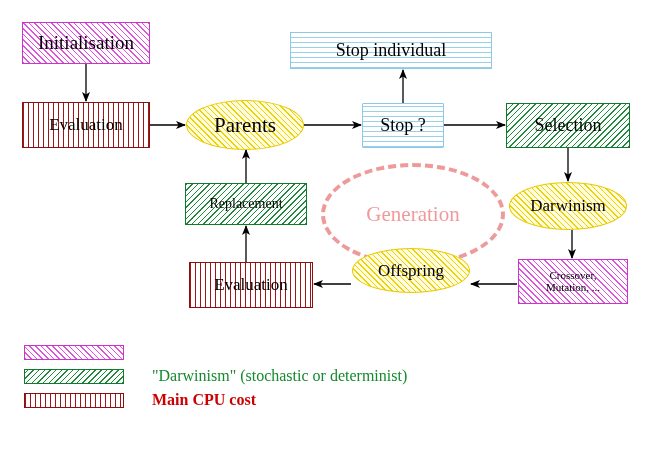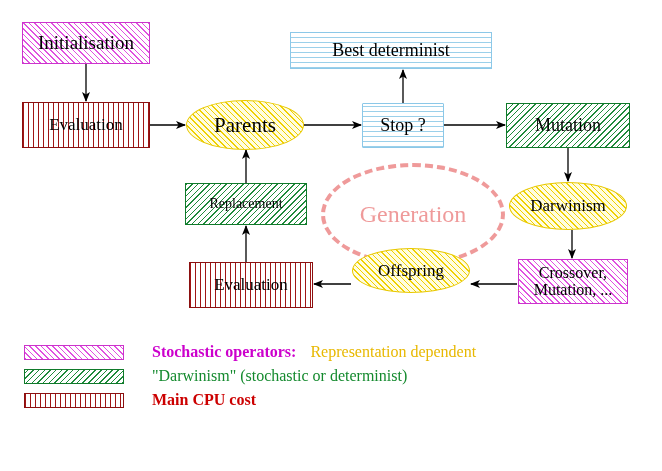--- a/index.html
+++ b/index.html
@@ -126,43 +126,42 @@
     <line x1="444" y1="125" x2="505" y2="125"></line>
     <line x1="568" y1="148" x2="568" y2="181"></line>
     <line x1="572" y1="230" x2="572" y2="258"></line>
     <line x1="517" y1="284" x2="471" y2="284"></line>
     <line x1="351" y1="284" x2="314" y2="284"></line>
     <line x1="246" y1="262" x2="246" y2="226"></line>
     <line x1="246" y1="183" x2="246" y2="150"></line>
   </g>
 </svg>
 
-<div class="generation-ellipse" id="generation-node" style="left: 321px; top: 163px; width: 176px; height: 95px; font-size: 24px; color: rgb(239, 154, 154); border-color: rgb(239, 154, 154);">
+<div class="generation-ellipse" id="generation-node" style="left: 321px; top: 163px; width: 176px; height: 95px; font-size: 21px; color: rgb(239, 154, 154); border-color: rgb(239, 154, 154);">
   <span>Generation</span>
 </div>
 
 <div id="nodes-layer">
     <div class="node hatch-magenta " style="left: 22px; top: 22px; width: 128px; height: 42px; font-size: 19px;"><span>Initialisation</span></div>
     <div class="node hatch-red " style="left: 22px; top: 102px; width: 128px; height: 46px; font-size: 17px;"><span>Evaluation</span></div>
     <div class="node hatch-yellow ellipse" style="left: 186px; top: 100px; width: 118px; height: 50px; font-size: 21px;"><span>Parents</span></div>
-    <div class="node hatch-blue " style="left: 290px; top: 32px; width: 202px; height: 37px; font-size: 18px;"><span>Best determinist</span></div>
+    <div class="node hatch-blue " style="left: 290px; top: 32px; width: 202px; height: 37px; font-size: 18px;"><span>Stop individual</span></div>
     <div class="node hatch-blue rounded" style="left: 362px; top: 103px; width: 82px; height: 45px; font-size: 18px;"><span>Stop ?</span></div>
-    <div class="node hatch-green " style="left: 506px; top: 103px; width: 124px; height: 45px; font-size: 18px;"><span>Mutation</span></div>
+    <div class="node hatch-green " style="left: 506px; top: 103px; width: 124px; height: 45px; font-size: 18px;"><span>Selection</span></div>
     <div class="node hatch-yellow ellipse" style="left: 509px; top: 182px; width: 118px; height: 48px; font-size: 17px;"><span>Darwinism</span></div>
-    <div class="node hatch-magenta " style="left: 518px; top: 259px; width: 110px; height: 45px; font-size: 16px;"><span>Crossover,
+    <div class="node hatch-magenta " style="left: 518px; top: 259px; width: 110px; height: 45px; font-size: 11px;"><span>Crossover,
 Mutation, ...</span></div>
     <div class="node hatch-green " style="left: 185px; top: 183px; width: 122px; height: 42px; font-size: 14px;"><span>Replacement</span></div>
     <div class="node hatch-red " style="left: 189px; top: 262px; width: 124px; height: 46px; font-size: 17px;"><span>Evaluation</span></div>
     <div class="node hatch-yellow ellipse" style="left: 352px; top: 248px; width: 118px; height: 45px; font-size: 17px;"><span>Offspring</span></div>
   </div>
 
 <div id="legend">
     <div class="legend-row">
       <div class="legend-swatch hatch-magenta"></div>
-      <div class="legend-text"><span class="lt-magenta">Stochastic operators:</span><span class="lt-gold" style="margin-left: 14px;">Representation dependent</span></div>
     </div>
     <div class="legend-row">
       <div class="legend-swatch hatch-green"></div>
       <div class="legend-text"><span class="lt-green">"Darwinism" (stochastic or determinist)</span></div>
     </div>
     <div class="legend-row">
       <div class="legend-swatch hatch-red"></div>
       <div class="legend-text"><span class="lt-red">Main CPU cost</span></div>
     </div>
   </div>

